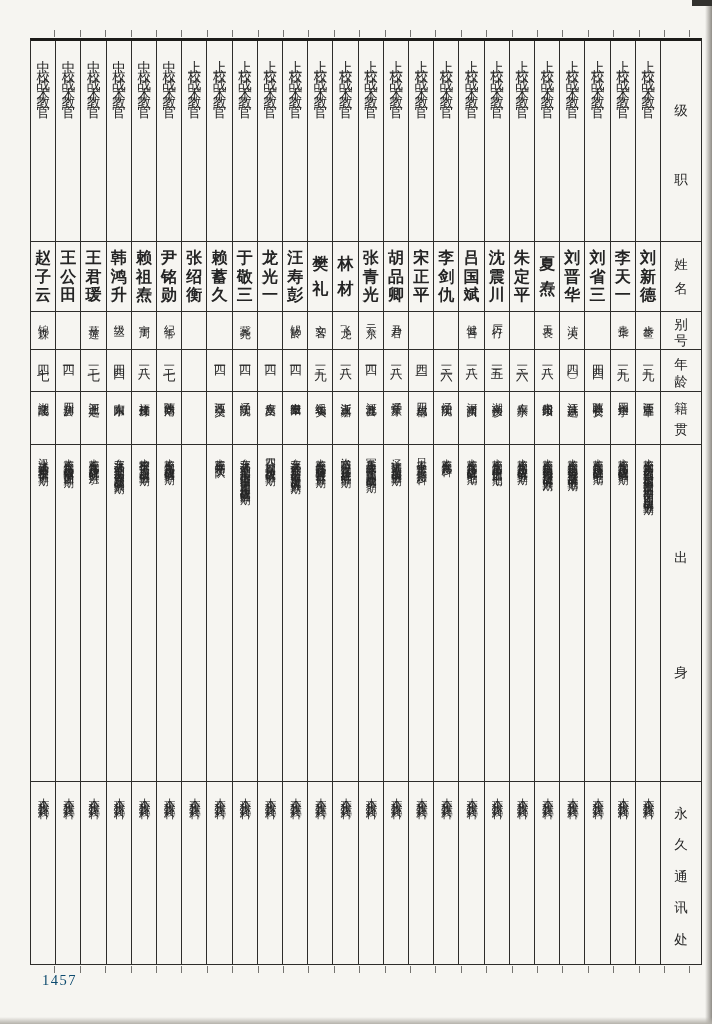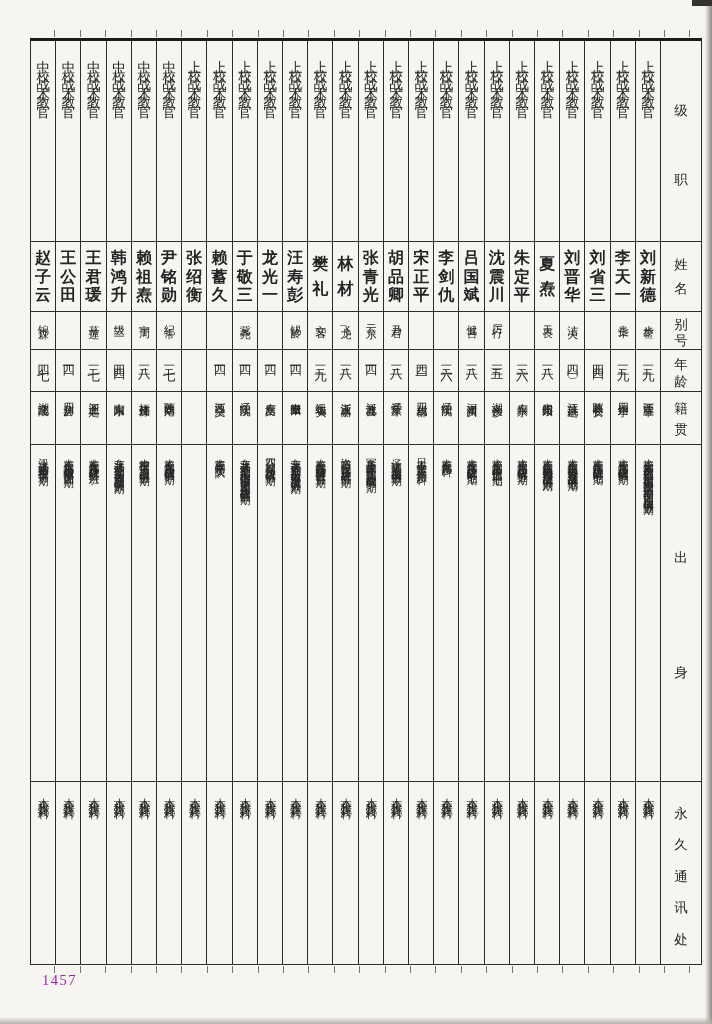--- a/index.html
+++ b/index.html
@@ -56,21 +56,21 @@
   .bg    {font-size:10.5px;letter-spacing:1.6px;line-height:12px;}
   .addr  {font-size:11.5px;letter-spacing:2.5px;}
 
   
   .chars{flex-direction:column;align-items:center;justify-content:space-evenly;}
   .chars span{display:block;line-height:1;}
   .name{font-size:16px;font-weight:bold;}
   .head-cell{font-size:13.5px;}
 
   .page-number{position:absolute;left:42px;top:972px;font-size:14.5px;
-    letter-spacing:1.5px;color:#a21caf;}
+    letter-spacing:1.5px;color:#0c4a6e;}
 </style>
 </head>
 <body>
 
 <div class="table-wrap">
   <div class="ticks ticks-top"></div>
 
   <div class="roster">
 
     <div class="col person-col">

